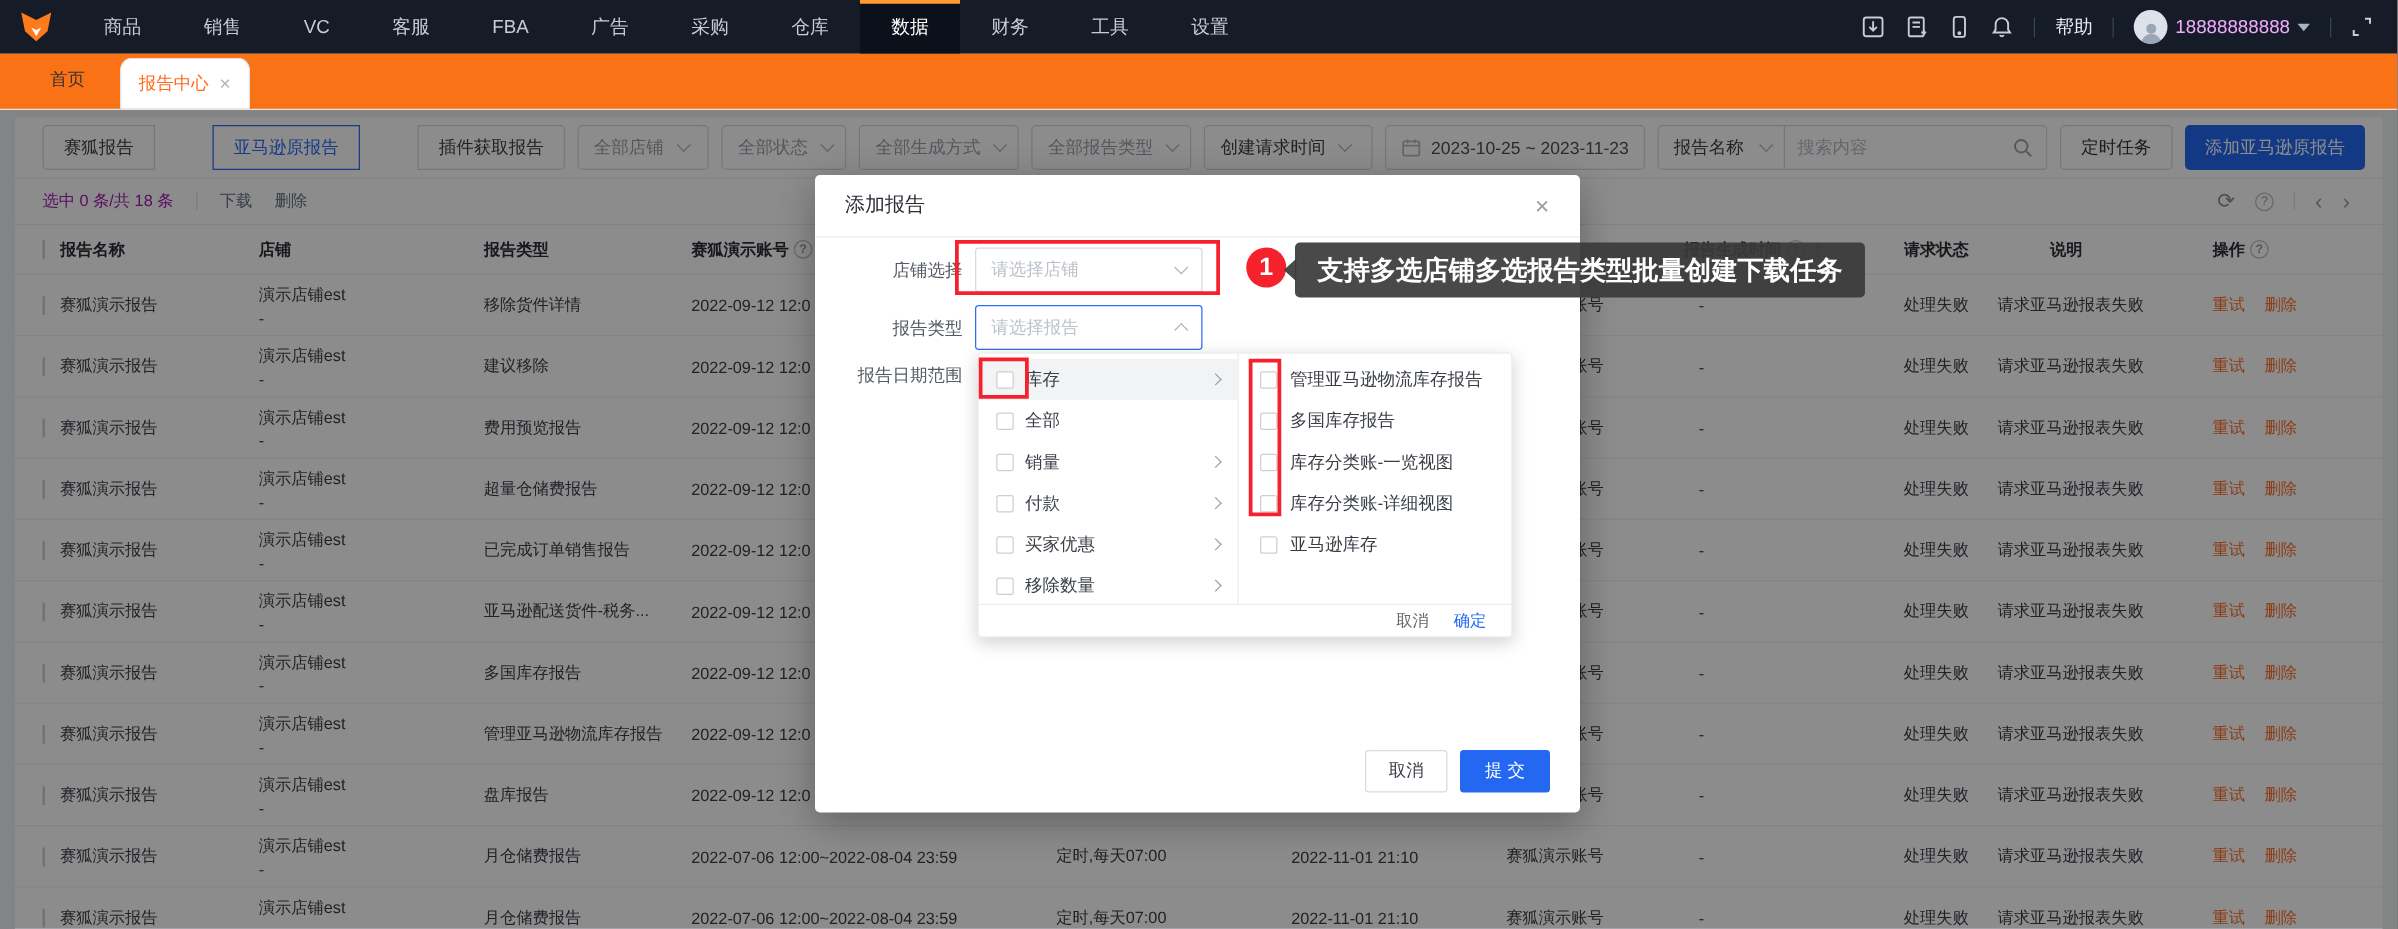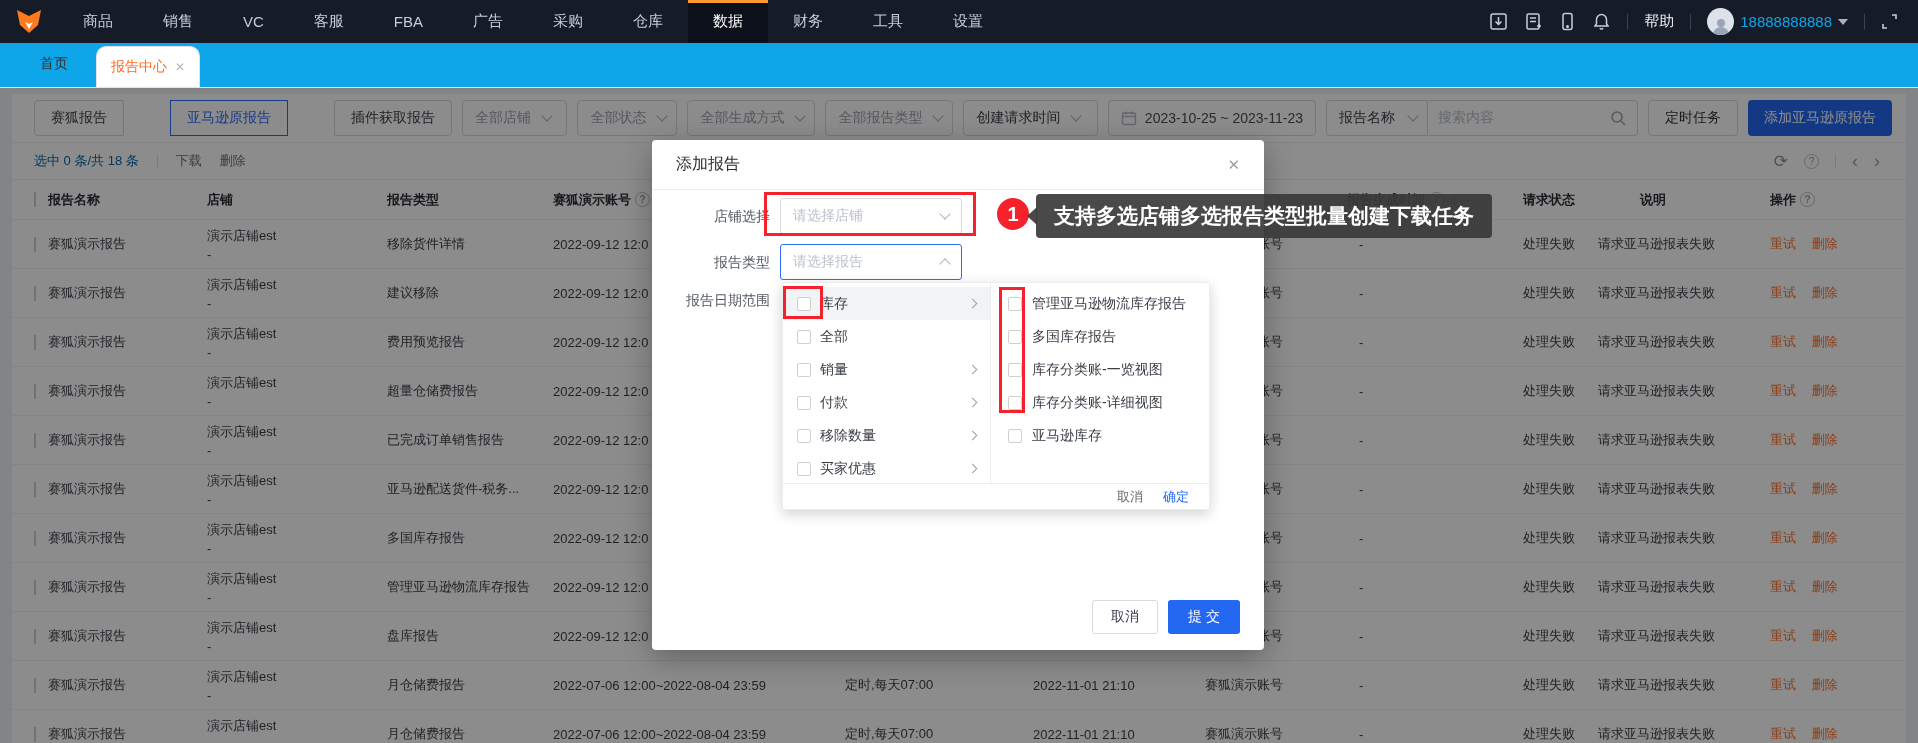--- a/index.html
+++ b/index.html
@@ -10,24 +10,24 @@
   .topnav{position:absolute;top:0;left:0;right:0;height:43px;background:#151c28;display:flex;
     align-items:center;color:#c6ccd8;font-size:15px;z-index:30;}
   .logo{width:58px;display:flex;justify-content:center;align-items:center;}
   .nav-items{display:flex;height:43px;}
   .nav-item{padding:0 25px;height:43px;display:flex;align-items:center;cursor:pointer;}
   .nav-item.active{background:#0b101b;color:#fff;box-shadow:inset 0 3px 0 #ff9a2e;}
   .nav-right{margin-left:auto;display:flex;align-items:center;gap:16px;padding-right:20px;justify-content:flex-end;}
   .nav-right svg{display:block;}
   .vdiv-dark{width:1px;height:16px;background:#3a4150;}
   .avatar{width:27px;height:27px;border-radius:50%;background:#dde2ea;display:flex;align-items:flex-end;justify-content:center;overflow:hidden;}
-  .phone{display:flex;align-items:center;gap:6px;color:#0ea5e9;}
+  .phone{display:flex;align-items:center;gap:6px;color:#f0abfc;}
   .caret-s{width:0;height:0;border:5px solid transparent;border-top:6px solid #aab2bf;margin-top:5px;}
   
-  .tabbar{position:absolute;top:43px;left:0;right:0;height:45px;background:#0ea5e9;
+  .tabbar{position:absolute;top:43px;left:0;right:0;height:45px;background:#f97316;
     border-bottom:1px solid #e2e4e8;display:flex;align-items:flex-end;z-index:30;}
   .tab-home{padding:0 14px 14px 40px;font-size:14px;color:#333;}
   .tab-card{height:41px;margin-left:14px;border:1px solid #e0e2e6;border-bottom:none;
     border-radius:10px 10px 0 0;display:flex;align-items:center;padding:0 14px;
     color:#ff6a1c;font-size:14px;background:#fff;gap:8px;}
   .tab-close{color:#b5b5b5;font-size:12px;}
   
   .content-card{position:absolute;left:12px;top:94px;right:12px;bottom:0;background:#fff;}
   .filterbar{display:flex;align-items:center;padding:6px 8px 6px 22px;gap:10px;}
   .seg{display:flex;gap:47px;}
@@ -51,21 +51,21 @@
     display:flex;align-items:center;padding:0 10px;width:210px;color:#b7bdc7;font-size:14px;gap:20px;}
   .ns-input svg{margin-left:auto;}
   .right-actions{margin-left:auto;display:flex;gap:10px;padding-right:6px;}
   .btn-plain{height:36px;border:1px solid #d6d9de;border-radius:4px;background:#fff;
     display:flex;align-items:center;padding:0 16px;font-size:14px;color:#333;white-space:nowrap;}
   .btn-primary{height:36px;border-radius:4px;background:#2468f2;color:#fff;display:flex;
     align-items:center;padding:0 16px;font-size:14px;border:none;white-space:nowrap;}
   
   .toolbar{height:37px;border-top:1px solid #ebedf0;display:flex;align-items:center;
     padding:0 26px 0 22px;font-size:13px;color:#7a828c;gap:18px;}
-  .toolbar .cnt{color:#0369a1;}
+  .toolbar .cnt{color:#a21caf;}
   .vdiv{width:1px;height:14px;background:#e0e0e0;}
   .tb-action{color:#66707e;}
   .toolbar-icons{margin-left:auto;display:flex;align-items:center;gap:16px;color:#8a929e;font-size:17px;}
   .qmark{width:15px;height:15px;border-radius:50%;border:1px solid #b9bec6;color:#9aa0a8;
     font-size:10px;display:inline-flex;align-items:center;justify-content:center;flex:none;}
   .pg{font-size:18px;color:#98a0ab;}
   
   .thead{height:41px;border-top:1px solid #ebedf0;border-bottom:1px solid #ebedf0;display:flex;
     align-items:center;font-weight:700;font-size:13px;color:#2b2f36;}
   .trow{height:49px;border-bottom:1px solid #f0f1f3;display:flex;align-items:center;
@@ -595,26 +595,26 @@
               <span>销量</span>
               <span class="chev-r"></span>
             </div>
             <div class="p-item">
               <span class="cb"></span>
               <span>付款</span>
               <span class="chev-r"></span>
             </div>
             <div class="p-item">
               <span class="cb"></span>
+              <span>买家优惠</span>
+              <span class="chev-r"></span>
+            </div>
+            <div class="p-item">
+              <span class="cb"></span>
               <span>移除数量</span>
-              <span class="chev-r"></span>
-            </div>
-            <div class="p-item">
-              <span class="cb"></span>
-              <span>买家优惠</span>
               <span class="chev-r"></span>
             </div>
           </div>
         <div class="p-right" id="panel-items">
             <div class="p-ritem">
               <span class="cb"></span>
               <span>管理亚马逊物流库存报告</span>
             </div>
             <div class="p-ritem">
               <span class="cb"></span>

